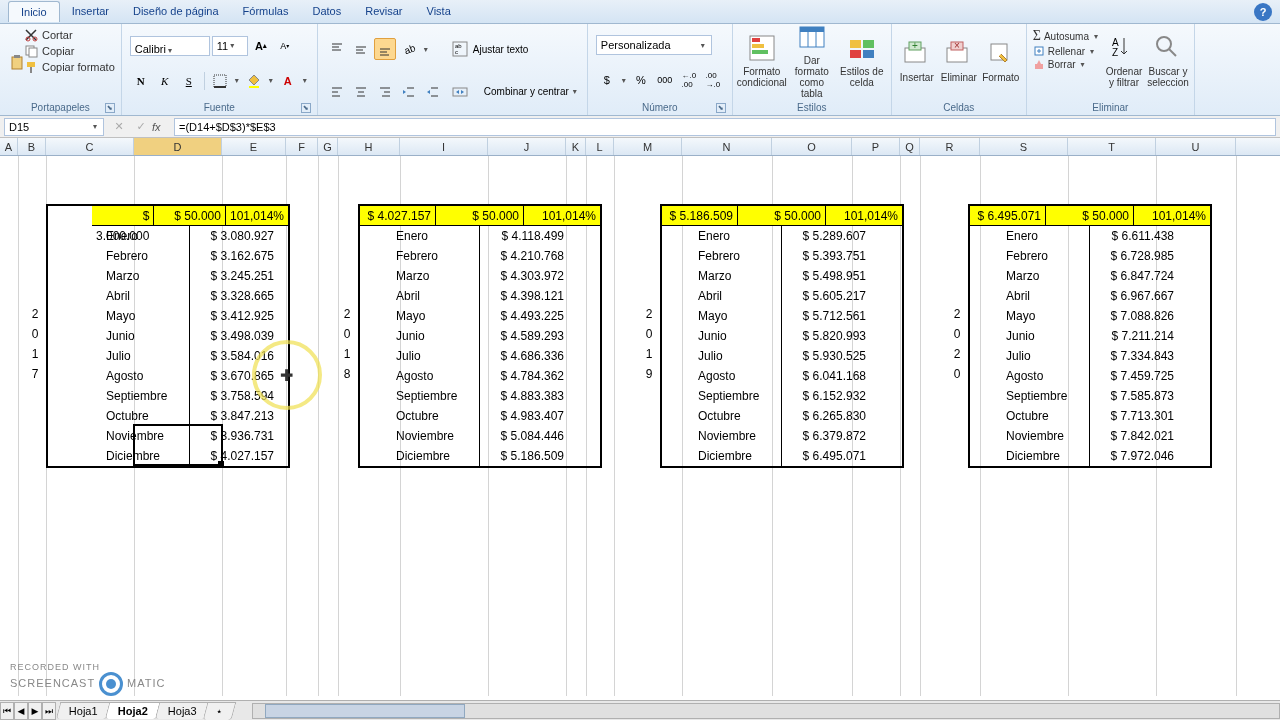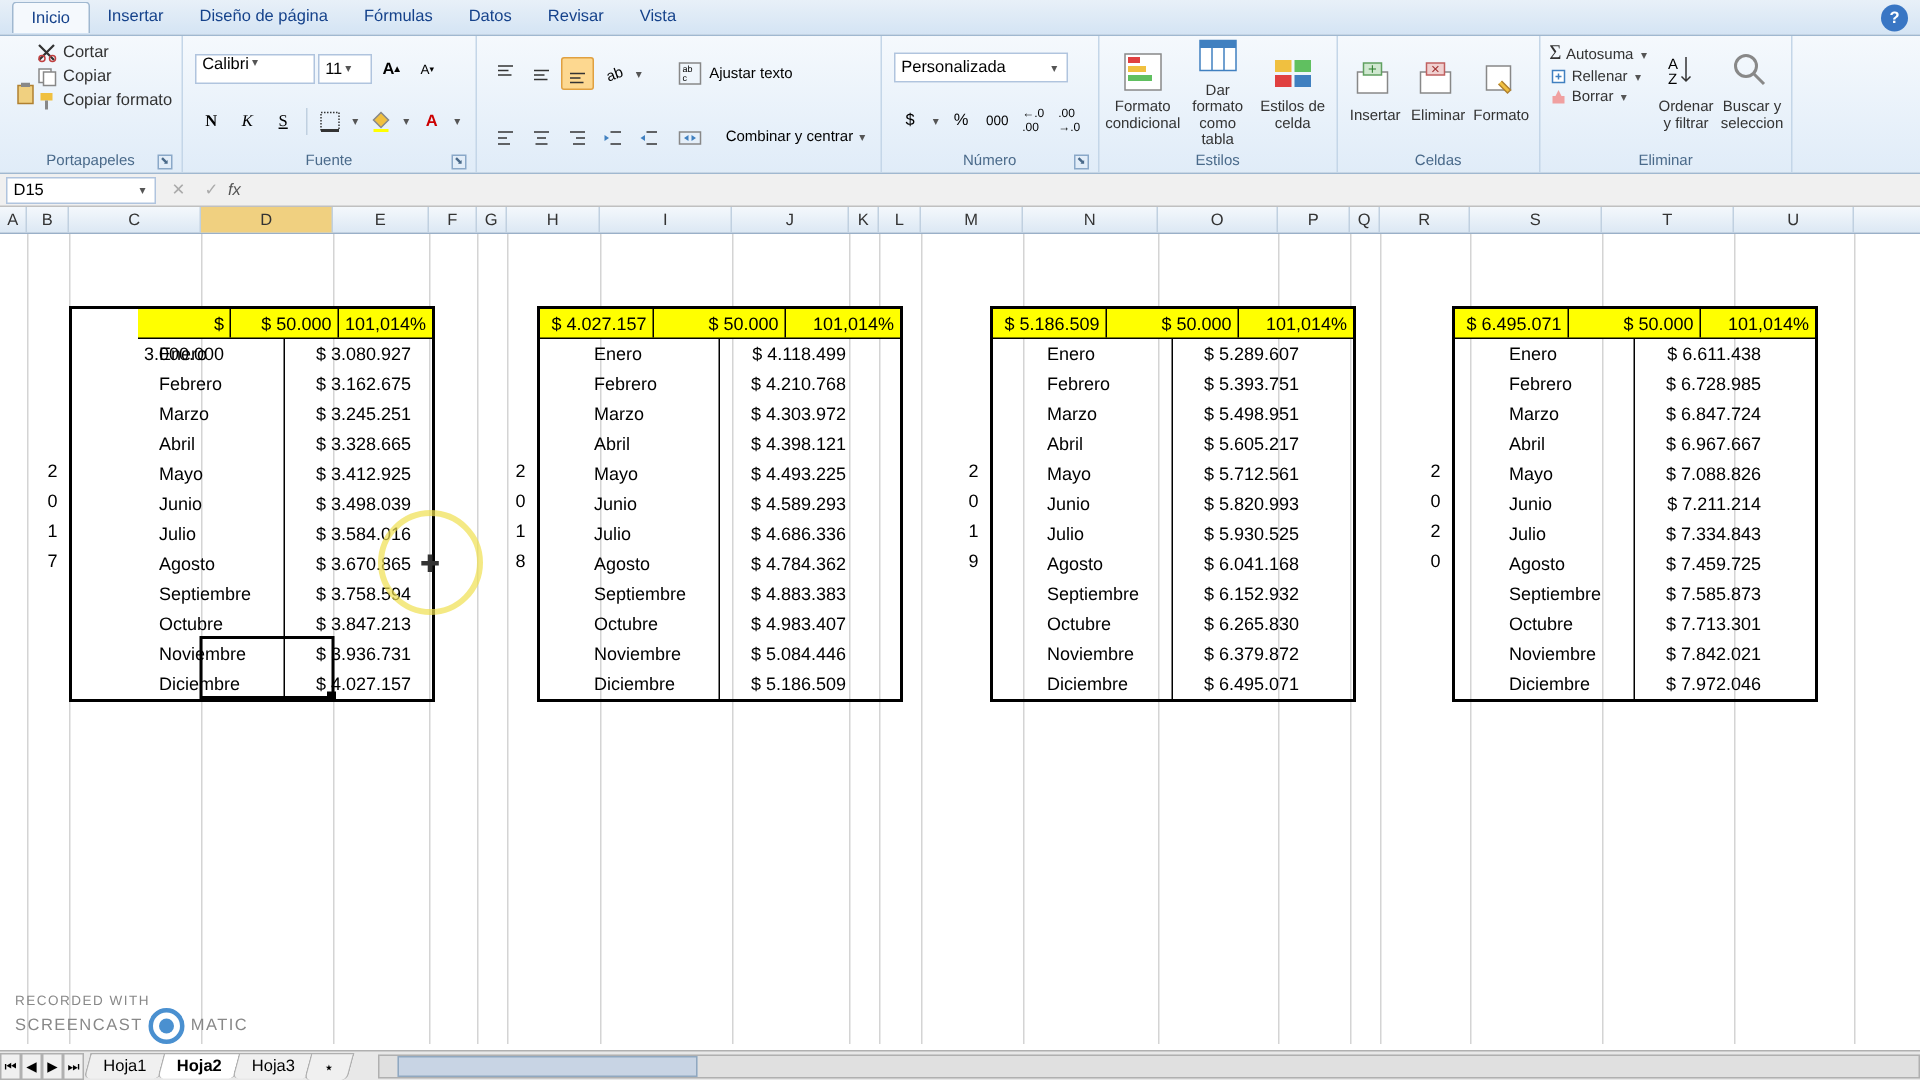--- a/index.html
+++ b/index.html
@@ -23,21 +23,21 @@
 .hrow { display: flex; align-items: center; gap: 2px; }
 .btn-sm { width: 22px; height: 22px; border: 1px solid transparent; display: flex; align-items: center; justify-content: center; cursor: pointer; border-radius: 2px; }
 .btn-sm.active { border-color: #e0a040; background: #fdd890; }
 .btn-lg { display: flex; flex-direction: column; align-items: center; justify-content: center; width: 50px; height: 68px; padding: 2px; cursor: pointer; font-size: 10px; text-align: center; color: #333; }
 .btn-lg .ico { width: 32px; height: 32px; margin-bottom: 2px; }
 .dd { width: 8px; text-align: center; color: #555; font-size: 8px; }
 
 .clipboard-items { display: flex; flex-direction: column; gap: 2px; padding: 2px; font-size: 11px; color: #333; }
 .clipboard-items div { display: flex; align-items: center; gap: 4px; cursor: pointer; }
 
-.font-select { border: 1px solid #b0c4de; background: #fff; height: 20px; font-size: 11px; padding: 0 4px; display: flex; align-items: flex-start; min-width: 80px; }
+.font-select { border: 1px solid #b0c4de; background: #fff; height: 20px; font-size: 11px; padding: 0 4px; display: flex; align-items: flex-end; min-width: 80px; }
 .font-size { border: 1px solid #b0c4de; background: #fff; height: 20px; width: 36px; font-size: 11px; padding: 0 4px; display: flex; align-items: center; }
 
 .num-format { border: 1px solid #b0c4de; background: #fff; height: 20px; width: 116px; font-size: 11px; padding: 0 4px; display: flex; align-items: center; justify-content: space-between; }
 
 .edit-items { display: flex; flex-direction: column; gap: 1px; padding: 2px; font-size: 10px; color: #333; }
 .edit-items div { display: flex; align-items: center; gap: 3px; cursor: pointer; white-space: nowrap; }
 
 
 .formula-row { display: flex; align-items: center; height: 22px; border-bottom: 1px solid #c0c0c0; background: #f0f0f0; }
 .name-box { width: 100px; border: 1px solid #b0c4de; background: #fff; height: 18px; margin: 0 4px; padding: 0 4px; font-size: 11px; display: flex; align-items: center; justify-content: space-between; }
@@ -420,20 +420,23 @@
 </div>
 
 <div class="formula-row">
   <div class="name-box">
       <span>D15</span>
       <span class="dd">▾</span>
     </div>
   <div class="btn-sm" style="color:#aaa">✕</div>
   <div class="btn-sm" style="color:#aaa">✓</div>
   <div class="fx-btn">fx</div>
+  <div class="formula-input">
+      <span>=(D14+$D$3)*$E$3</span>
+    </div>
 </div>
 
 <div class="col-headers" id="col-headers">
     <div class="ch" style="width: 18px;">A</div>
     <div class="ch" style="width: 28px;">B</div>
     <div class="ch" style="width: 88px;">C</div>
     <div class="ch sel" style="width: 88px;">D</div>
     <div class="ch" style="width: 64px;">E</div>
     <div class="ch" style="width: 32px;">F</div>
     <div class="ch" style="width: 20px;">G</div>

